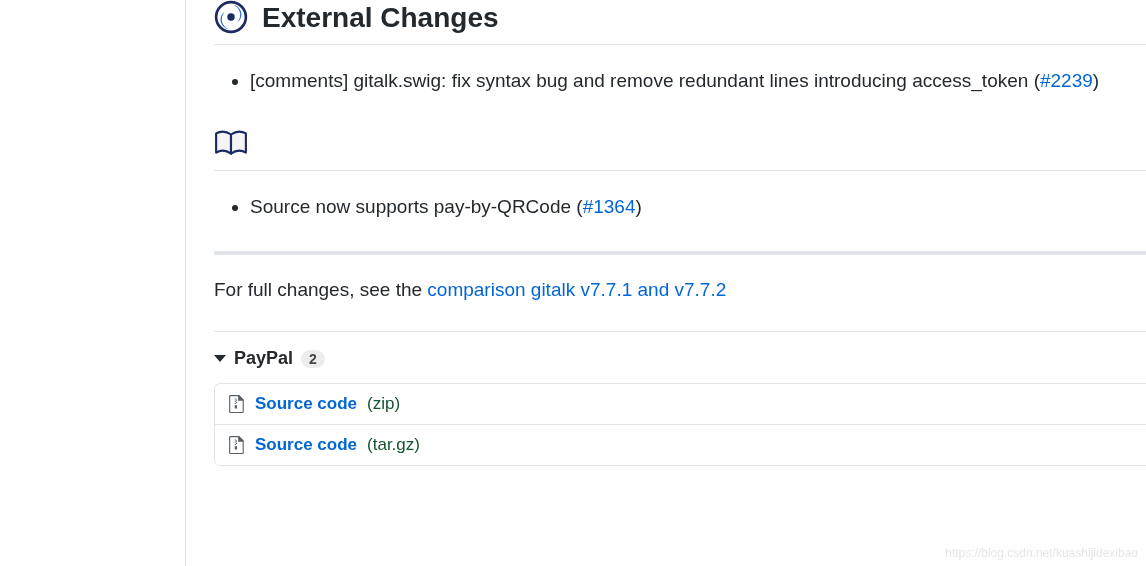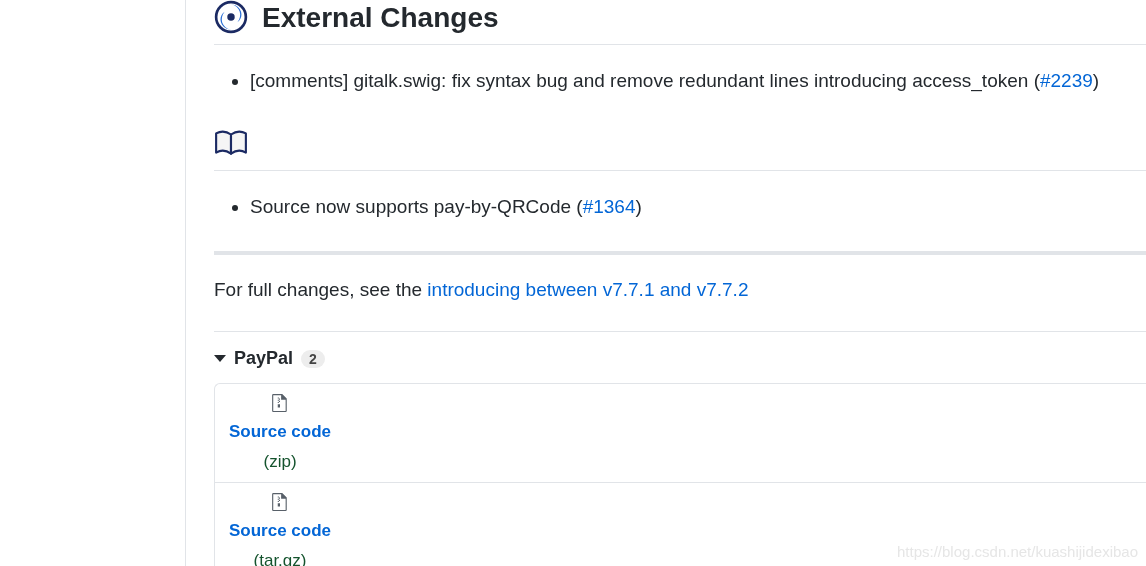--- a/index.html
+++ b/index.html
@@ -110,27 +110,27 @@
     padding: 10px 14px;
     border-bottom: 1px solid #e1e4e8;
     font-size: 17px;
   }
   .asset-row .zip-icon {
     width: 16px; height: 18px;
     flex-shrink: 0;
   }
   .asset-row .name { color: #0366d6; font-weight: 600; }
   .asset-row .ext { color: #14532d; font-weight: 400; }
-  .asset-link { text-decoration: none; display: flex; align-items: center; gap: 10px; flex-direction: column; }
+  .asset-link { text-decoration: none; display: flex; align-items: center; gap: 10px; }
   .watermark {
     position: absolute;
     right: 8px;
     bottom: 6px;
     color: #e6e6e6;
-    font-size: 15px;
+    font-size: 12px;
     font-family: Arial, sans-serif;
   }
 </style>
 </head>
 <body>
 
 <div class="page">
   <div class="vline"></div>
 
   <div class="content">
@@ -162,21 +162,21 @@
     </h2>
     <ul class="items">
       <li>
         <span>Source now supports pay-by-QRCode (</span><a href="#" class="link">#1364</a><span>)</span>
       </li>
     </ul>
 
     <hr class="thick">
 
     <p class="fullchanges">
-      <span>For full changes, see the </span><a href="#" class="link">introducing between v7.7.1 and v7.7.2</a>
+      <span>For full changes, see the </span><a href="#" class="link">comparison gitalk v7.7.1 and v7.7.2</a>
     </p>
 
     <hr class="thin">
 
     <div class="assets-header">
       <span class="caret"></span>
       <span class="label">PayPal</span>
       <span class="count">2</span>
     </div>
 

